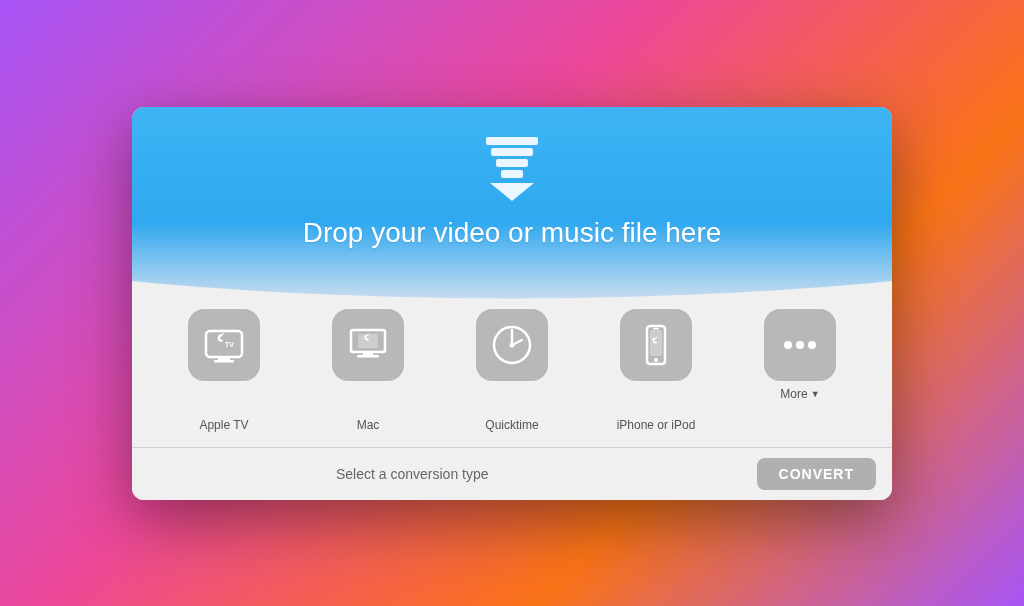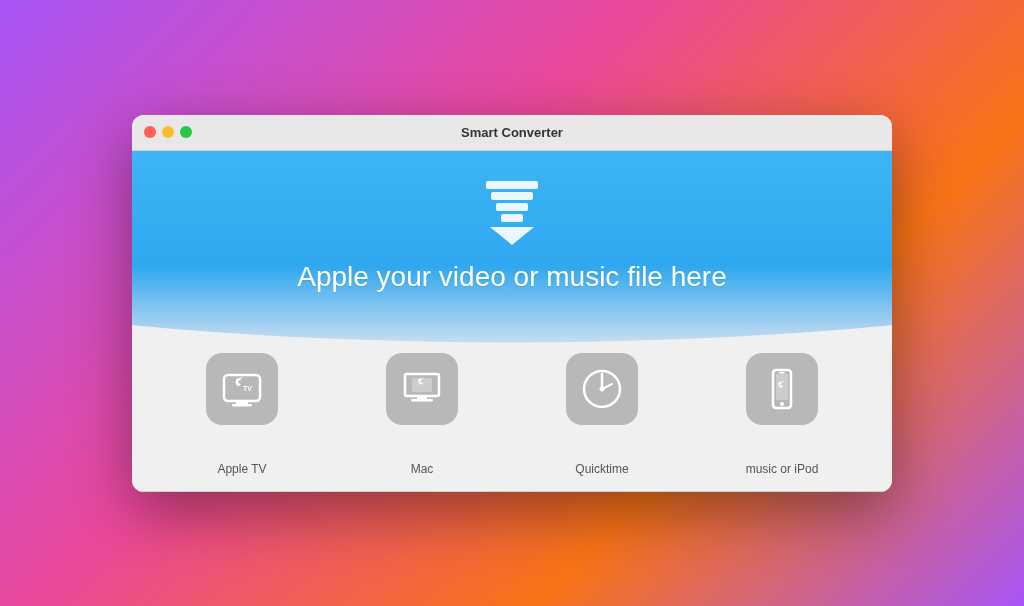--- a/index.html
+++ b/index.html
@@ -198,40 +198,32 @@
       height: 8px;
       border-radius: 50%;
       background: white;
     }
   </style>
 </head>
 <body>
 
 <div class="window">
 
-  <div class="titlebar">
-    <div class="traffic-lights">
-      <span class="tl-btn tl-close"></span>
-      <span class="tl-btn tl-min"></span>
-      <span class="tl-btn tl-max"></span>
-    </div>
-    <span class="title-text">Smart Converter</span>
-  </div>
 
   <div class="drop-zone">
     <div class="drop-icon">
       <div class="funnel-shape">
         <div class="funnel-bar" style="width:52px; height:8px;"></div>
         <div class="funnel-bar" style="width:42px; height:8px;"></div>
         <div class="funnel-bar" style="width:32px; height:8px;"></div>
         <div class="funnel-bar" style="width:22px; height:8px;"></div>
         <div class="arrow-down"></div>
       </div>
     </div>
-    <div class="drop-label">Apple your video or music file here</div>
+    <div class="drop-label">Drop your video or music file here</div>
   </div>
 
   <div class="devices-section">
     <div class="devices-row">
 
       <div class="device-item">
         <div class="device-icon-wrap">
           <svg width="44" height="44" viewBox="0 0 44 44">
             <text x="6" y="32" font-size="26" fill="white" font-family="-apple-system,sans-serif"></text>
 
@@ -280,23 +272,40 @@
           <svg width="50" height="50" viewBox="0 0 50 50">
             <rect x="16" y="6" width="18" height="38" rx="3" fill="none" stroke="white" stroke-width="2.5"></rect>
             <rect x="19" y="10" width="12" height="26" rx="1" fill="white" opacity="0.3"></rect>
             <circle cx="25" cy="40" r="2" fill="white"></circle>
             <rect x="22" y="8" width="6" height="1.5" rx="1" fill="white"></rect>
 
             <path d="M23 21 Q23 19 25 19 Q25 17.5 23.5 17.5 Q22 17.5 21.5 19 Q21 20.5 22 22 Q23 23.5 24.5 23.5 Q25.5 23.5 26 22" fill="white"></path>
             <path d="M24.5 17.8 Q25.5 16.5 26.5 17 Q26.8 17.2 26.3 17.8" fill="white"></path>
           </svg>
         </div>
-        <span class="device-label">music or iPod</span>
-      </div>
-
-
+        <span class="device-label">iPhone or iPod</span>
+      </div>
+
+
+      <div class="device-item">
+        <div class="device-icon-wrap">
+          <div class="dots-icon">
+            <div class="dot"></div>
+            <div class="dot"></div>
+            <div class="dot"></div>
+          </div>
+        </div>
+        <span class="more-label">
+          <span>More</span>
+          <span style="font-size:9px;">▼</span>
+        </span>
+      </div>
 
     </div>
   </div>
 
   <div class="divider"></div>
 
+  <div class="footer">
+    <span class="status-text">Select a conversion type</span>
+    <button class="convert-btn">CONVERT</button>
+  </div>
 </div>
 
 </body></html>

